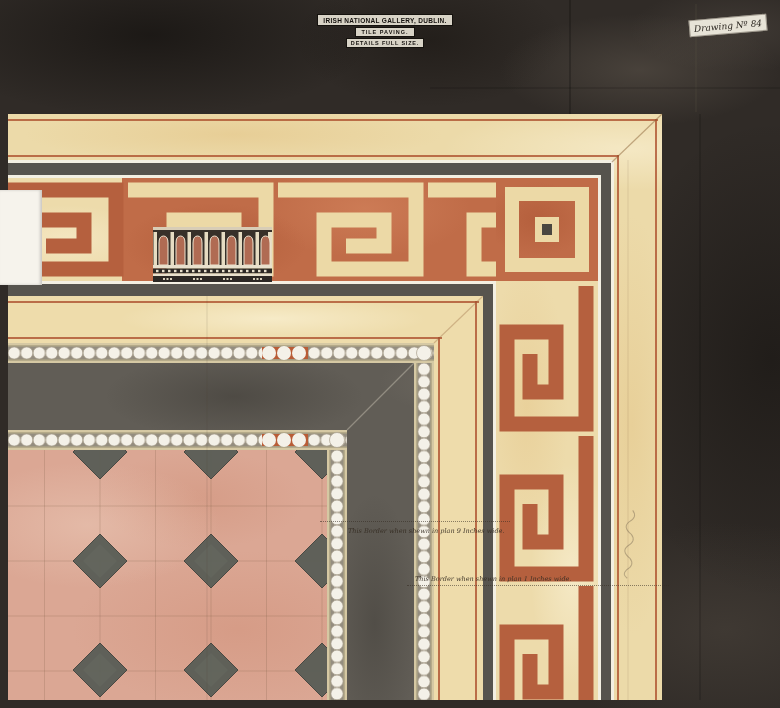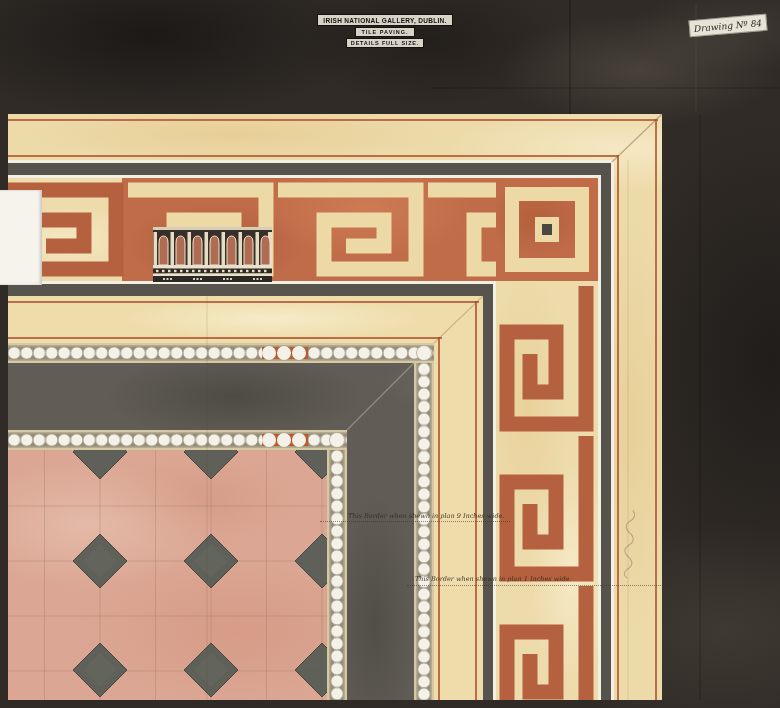--- a/index.html
+++ b/index.html
@@ -314,21 +314,21 @@
     <path d="M483,296 L434,343" stroke="rgba(150,100,60,.35)" stroke-width="1.2"></path>
     <path d="M414,363 L347,430" stroke="rgba(235,228,210,.35)" stroke-width="1.2"></path>
     <path d="M570,0 V114" stroke="rgba(0,0,0,.28)" stroke-width="1.5"></path>
     <path d="M696,4 V112" stroke="rgba(95,85,72,.35)" stroke-width="1"></path>
     <path d="M430,88 H780" stroke="rgba(0,0,0,.22)" stroke-width="1"></path>
     <path d="M700,114 V700" stroke="rgba(0,0,0,.18)" stroke-width="1.5"></path>
     <path d="M207,296 V700" stroke="rgba(80,55,40,.14)" stroke-width="1"></path>
     <path d="M628,160 V700" stroke="rgba(80,55,40,.12)" stroke-width="1"></path>
   </svg>
 
-  <div class="abs script" style="left:348px;top:512px">This Border when shewn in plan 9 Inches wide.</div>
+  <div class="abs script" style="left:348px;top:527px">This Border when shewn in plan 9 Inches wide.</div>
   <div class="abs leader" style="left:320px;top:521px;width:190px"></div>
   <div class="abs script" style="left:415px;top:575px">This Border when shewn in plan 1 Inches wide.</div>
   <div class="abs leader" style="left:407px;top:585px;width:262px"></div>
 
   <svg class="abs" style="left:618px;top:508px;transform:rotate(8deg)" width="20" height="72">
     <path d="M10,2 q6,6 -2,12 q-6,6 4,12 q6,6 -2,12 q-6,6 4,12 q6,6 -2,12 q-4,5 2,8" fill="none" stroke="rgba(70,60,50,.32)" stroke-width="1"></path>
   </svg>
 
   <div id="lbl1" class="abs slip">IRISH NATIONAL GALLERY, DUBLIN.</div>
   <div id="lbl2" class="abs slip">TILE PAVING.</div>

